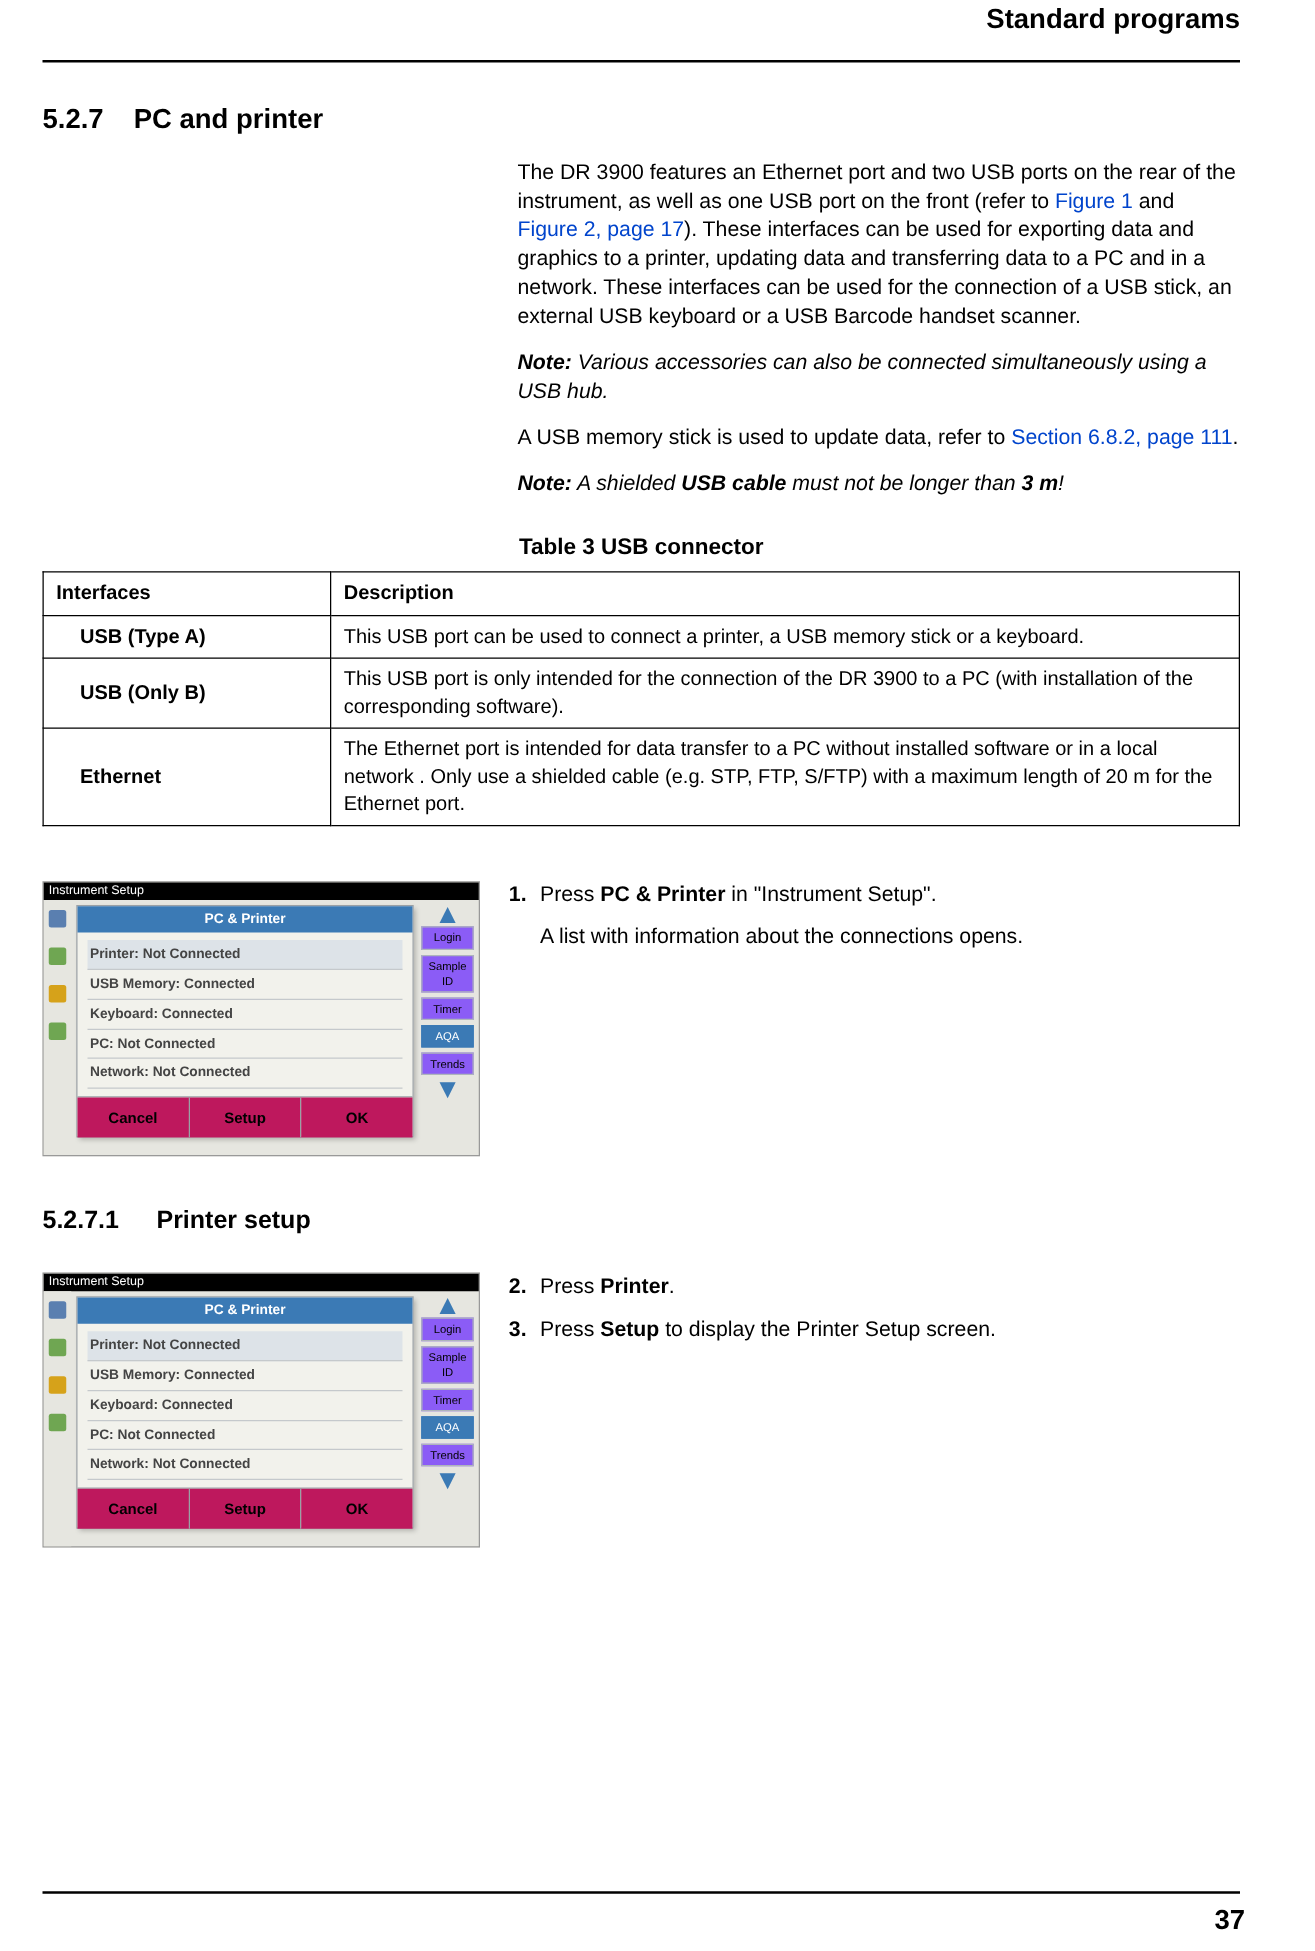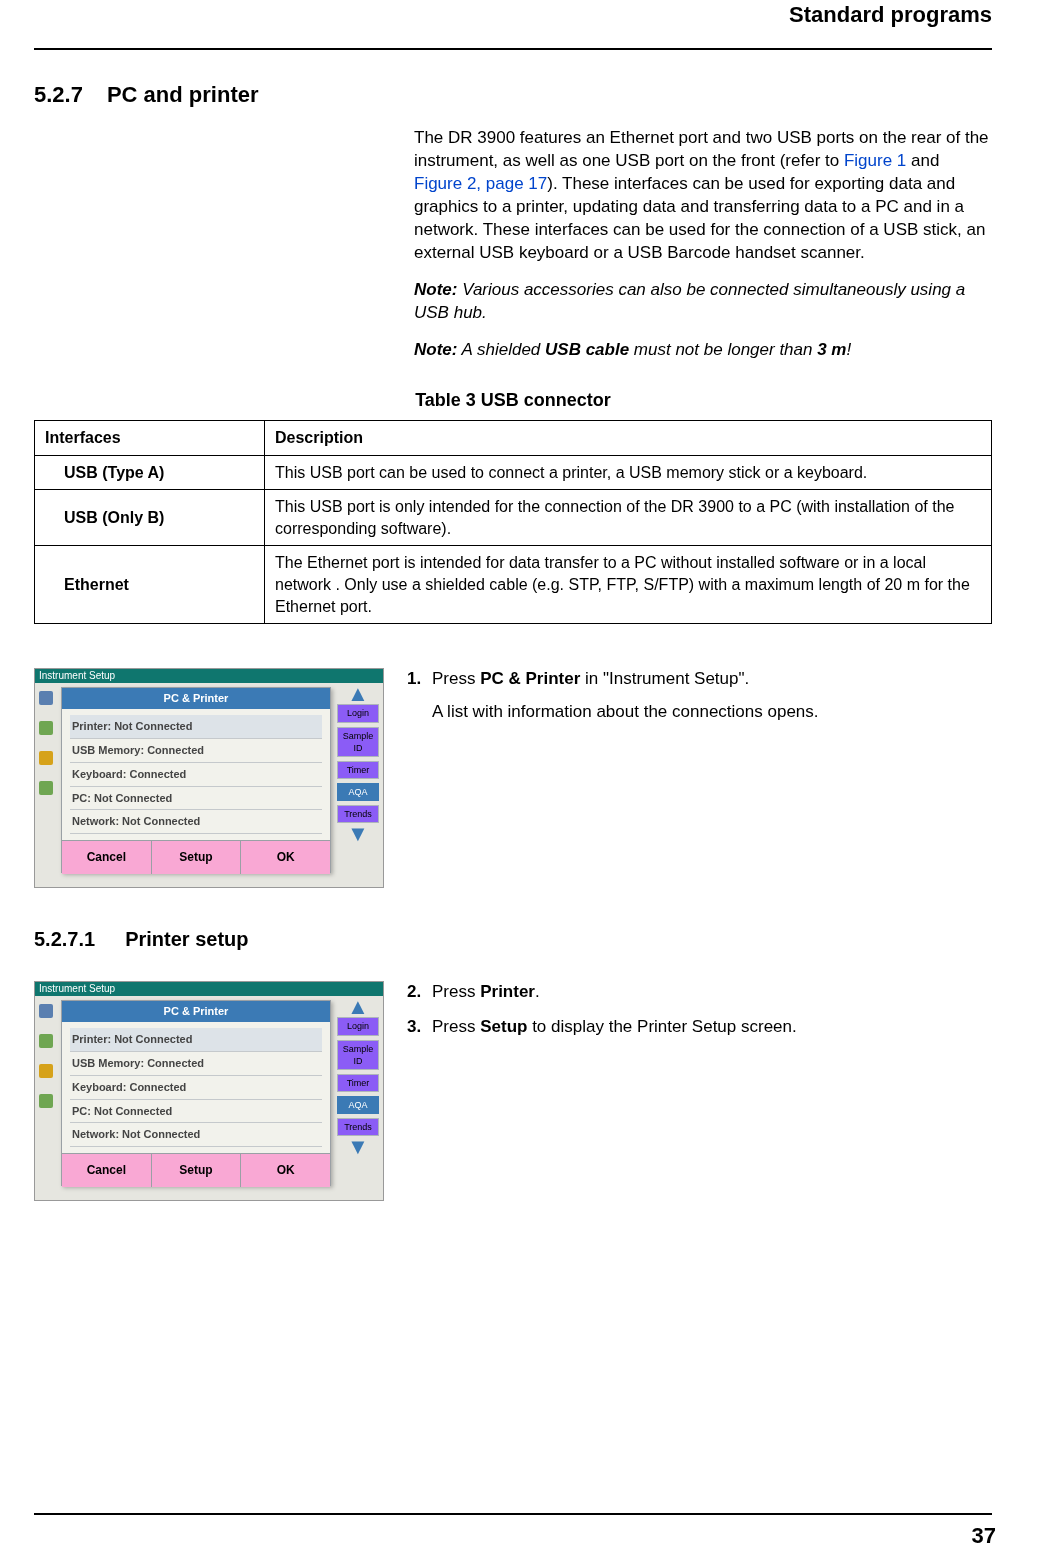--- a/index.html
+++ b/index.html
@@ -80,21 +80,21 @@
   
   .shot {
     width: 350px;
     height: 220px;
     background: #e6e6e0;
     position: relative;
     font-size: 12px;
     border: 1px solid #999;
     box-sizing: border-box;
   }
-  .shot .topstrip { height: 14px; background: #0f766e; color: #fff; font-size: 10px; padding-left: 4px; }
+  .shot .topstrip { height: 14px; background: #000000; color: #fff; font-size: 10px; padding-left: 4px; }
   .shot .sidebar  {
     position: absolute; left: 0; top: 14px; bottom: 0; width: 22px;
     background: #e6e6e0;
     display: flex; flex-direction: column; gap: 16px; align-items: center; padding-top: 8px;
   }
   .shot .sidebar .ic { width: 14px; height: 14px; background: #6fa652; border-radius: 2px; }
   .shot .sidebar .ic.blue { background: #5a7fb0; }
   .shot .sidebar .ic.ylw  { background: #d6a21a; }
   .shot .rightbar {
     position: absolute; right: 4px; top: 18px; bottom: 8px; width: 42px;
@@ -118,21 +118,21 @@
   }
   .shot .card .list .row {
     padding: 4px 2px; border-bottom: 1px solid #c5c9cc;
   }
   .shot .card .list .row.first { background: #dde3e8; }
   .shot .card .btns {
     display: flex; border-top: 1px solid #9aa0a5;
   }
   .shot .card .btns .b {
     flex: 1; text-align: center; font-size: 12px; font-weight: bold;
-    padding: 8px 0; background: #f9a8d4; border-right: 1px solid #9aa0a5;
+    padding: 8px 0; background: #be185d; border-right: 1px solid #9aa0a5;
   }
   .shot .card .btns .b:last-child { border-right: none; }
   .steps { flex: 1; font-size: 17px; }
   .steps ol { margin: 0; padding-left: 18px; }
   .steps li { margin-bottom: 12px; padding-left: 6px; }
   .steps li::marker { font-weight: bold; }
   .steps .sub { margin: 10px 0 0 0; }
   .hsection2 {
     display: flex; align-items: baseline; gap: 30px;
     font-weight: bold; font-size: 20px; margin-top: 38px;
@@ -160,20 +160,23 @@
   </div>
 
   <div class="body-col">
     <p>
       <span>The DR 3900 features an Ethernet port and two USB ports on the rear of the instrument, as well as one USB port on the front (refer to </span><span class="link">Figure 1</span><span> and </span><span class="link">Figure 2, page 17</span><span>). These interfaces can be used for exporting data and graphics to a printer, updating data and transferring data to a PC and in a network. These interfaces can be used for the connection of a USB stick, an external USB keyboard or a USB Barcode handset scanner.</span>
     </p>
     <p>
       <span class="note-label">Note:</span><span class="note-body"> Various accessories can also be connected simultaneously using a USB hub.</span>
     </p>
     <p>
+      <span>A USB memory stick is used to update data, refer to </span><span class="link">Section 6.8.2, page 111</span><span>.</span>
+    </p>
+    <p>
       <span class="note-label">Note:</span><span class="note-body"> A shielded </span><span class="note-body bold">USB cable</span><span class="note-body"> must not be longer than  </span><span class="note-body bold">3 m</span><span class="note-body">!</span>
     </p>
   </div>
 
   <div class="table-caption">Table 3 USB connector</div>
   <table class="usb">
     <tbody>
         <tr>
       <th>Interfaces</th>
       <th>Description</th>

